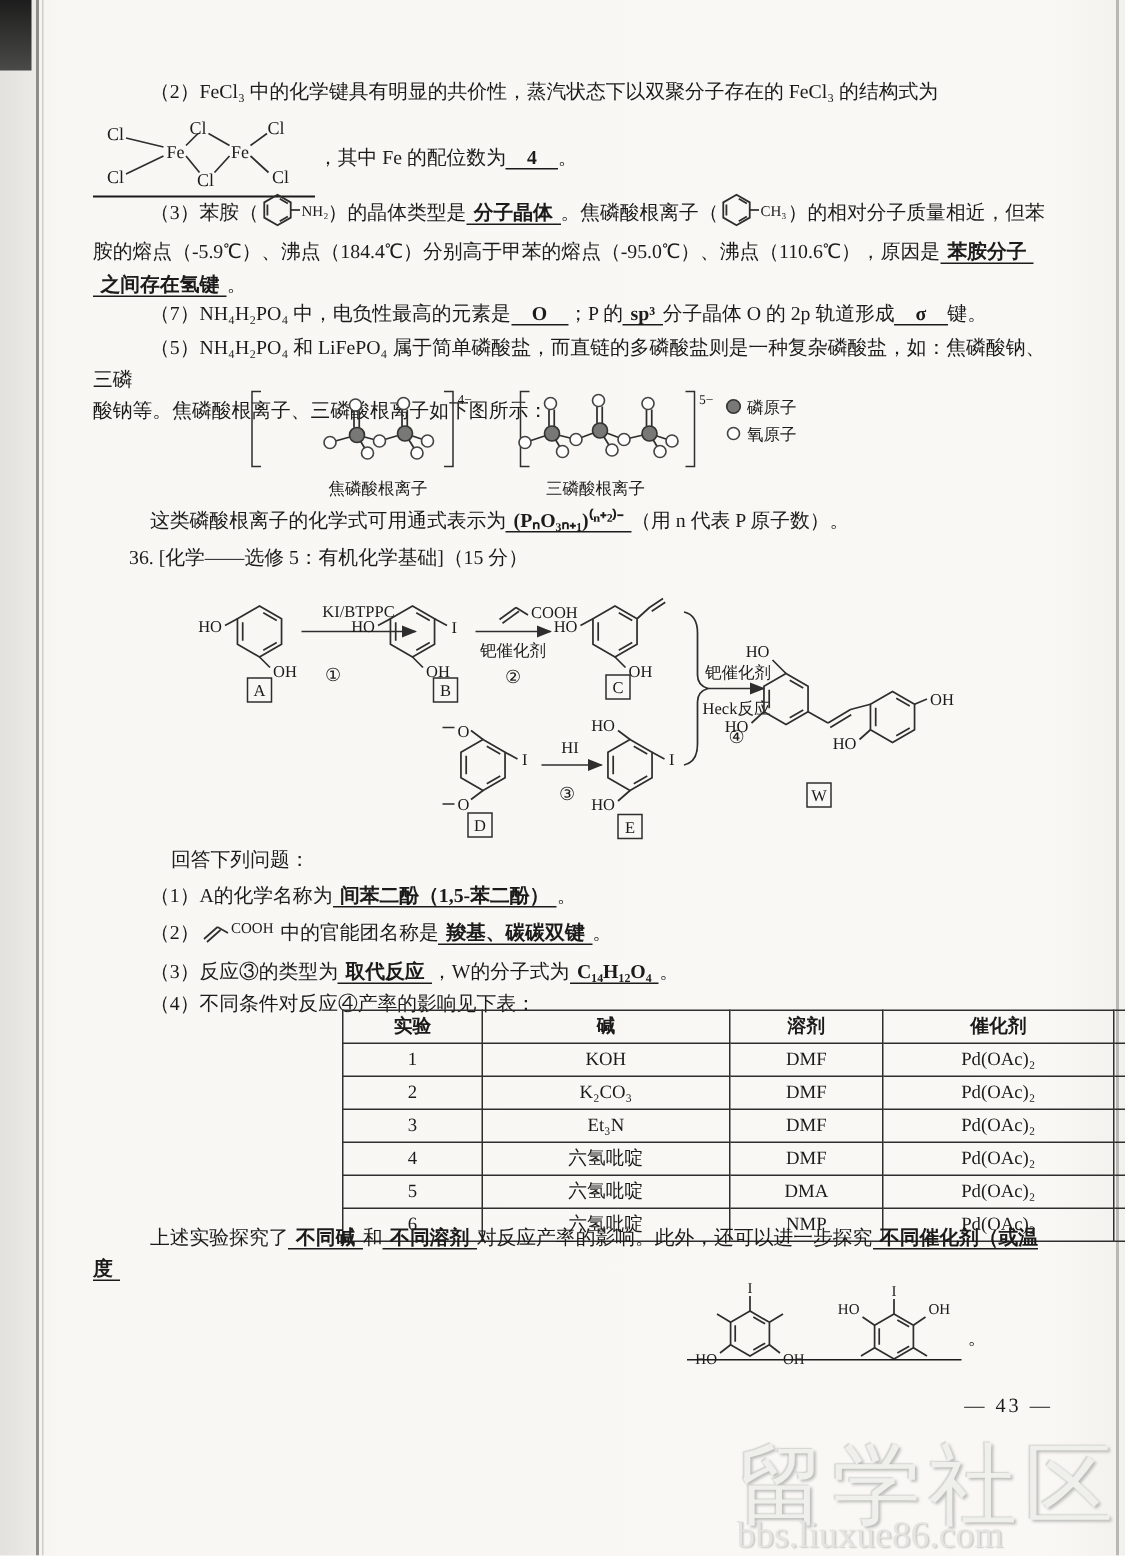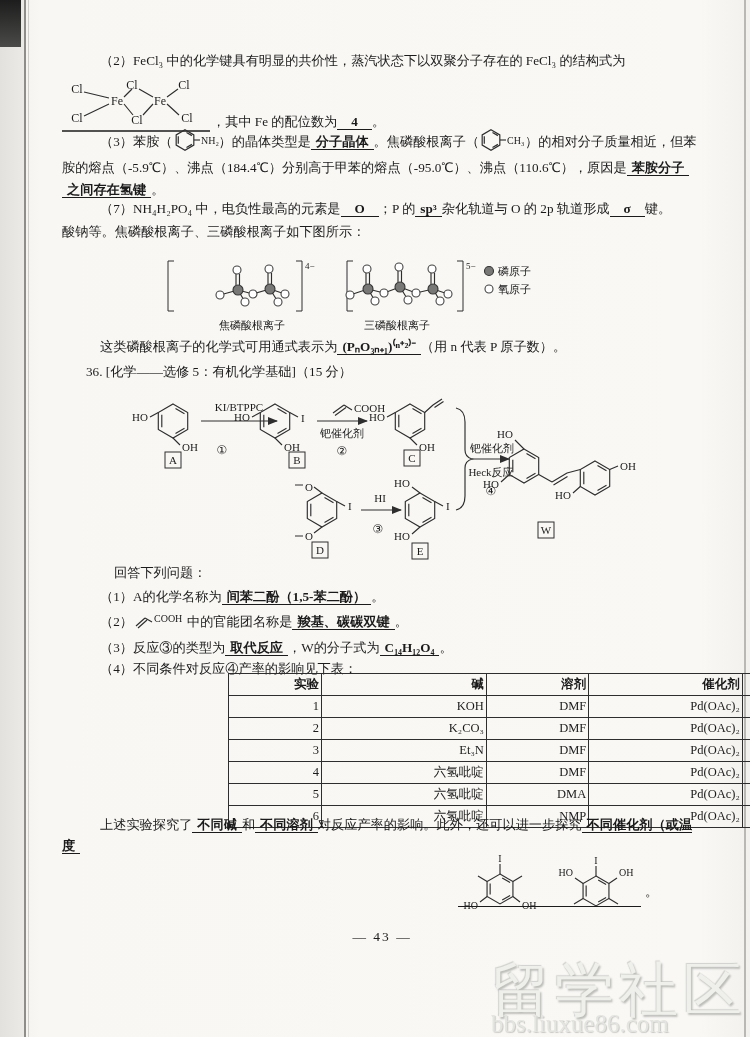--- a/index.html
+++ b/index.html
@@ -17,28 +17,28 @@
   .indent{text-indent:38px;}
   .ans{font-weight:bold;border-bottom:1.4px solid #1b1b1b;padding:0 5px;}
   .ans.wide{padding:0 14px;}
   p{margin:0;}
   svg{overflow:visible;}
   svg text{font-family:"Liberation Serif",serif;fill:#1b1b1b;}
   .bond{stroke:#2e2e2e;stroke-width:1.15;fill:none;}
   .boxr{stroke:#2e2e2e;stroke-width:1;fill:none;}
   .t10{font-size:10px;} .t11{font-size:11px;} .t12{font-size:12px;} .t9{font-size:9px;}
   .cjk{font-size:11px;}
-  .fe-row{display:flex;align-items:flex-end;}
+  .fe-row{display:flex;align-items:center;}
   .fe-row .tail{margin-bottom:1px;}
   .miniring{vertical-align:-7px;}
   table.res{border-collapse:collapse;font-size:12.5px;}
-  table.res th,table.res td{border:1px solid #2e2e2e;text-align:right;height:19px;padding:0 2px;font-weight:normal;}
+  table.res th,table.res td{border:1px solid #2e2e2e;text-align:center;height:19px;padding:0 2px;font-weight:normal;}
   table.res th{font-weight:bold;}
   .col-exp{width:44px;}.col-base{width:82px;}.col-solv{width:49px;}.col-cat{width:76px;}.col-yield{width:61px;}
-  .pagenum{position:absolute;left:5px;top:926px;width:640px;text-align:center;font-size:13.5px;letter-spacing:2px;}
+  .pagenum{position:absolute;left:5px;top:926px;width:640px;text-align:right;font-size:13.5px;letter-spacing:2px;}
   .watermark{position:absolute;right:3px;bottom:2px;text-align:left;opacity:.95;}
   .wm-title{font-size:59px;font-weight:normal;letter-spacing:5px;color:#efefec;
       text-shadow:1.5px 1.5px 2px #b9b9b6,-1px -1px 1px #cfcfcc;line-height:46px;}
   .wm-url{font-size:25px;color:#e3e3e0;text-shadow:1px 1px 1px #c5c5c2;line-height:22px;}
   .x-under{position:absolute;left:396px;top:53px;width:183px;border-bottom:1.4px solid #1b1b1b;}
   .x-period{position:absolute;left:583px;top:28px;}
 </style>
 </head>
 <body>
 
@@ -87,23 +87,24 @@
             <text class="t10" x="28" y="17">NH₂</text>
           </svg><span>）的晶体类型是</span><span class="ans">分子晶体</span><span>。焦磷酸根离子（</span><svg class="miniring" width="46" height="26">
             <use href="#ring" transform="translate(12,13) scale(0.6)" stroke="#2e2e2e" stroke-width="2"></use>
             <line class="bond" x1="21" y1="13" x2="27" y2="13"></line>
             <text class="t10" x="28" y="17">CH₃</text>
           </svg><span>）的相对分子质量相近，但苯</span></p>
       <p><span>胺的熔点（-5.9℃）、沸点（184.4℃）分别高于甲苯的熔点（-95.0℃）、沸点（110.6℃），原因是</span><span class="ans">苯胺分子</span></p>
       <p><span class="ans">之间存在氢键</span><span>。</span></p>
     </div>
 
-    <p class="blk indent" style="top:198px"><span>（7）NH₄H₂PO₄ 中，电负性最高的元素是</span><span class="ans wide">O</span><span>；P 的</span><span class="ans">sp³</span><span>杂化轨道与 O 的 2p 轨道形成</span><span class="ans wide">σ</span><span>键。</span></p>
+    <p class="blk indent" style="top:198px"><span>（7）NH₄H₂PO₄ 中，电负性最高的元素是</span><span class="ans wide">O</span><span>；P 的</span><span class="ans">sp³</span><span>分子晶体 O 的 2p 轨道形成</span><span class="ans wide">σ</span><span>键。</span></p>
 
     <div class="blk" style="top:221px">
+      <p class="indent">（5）NH₄H₂PO₄ 和 LiFePO₄ 属于简单磷酸盐，而直链的多磷酸盐则是一种复杂磷酸盐，如：焦磷酸钠、三磷</p>
       <p>酸钠等。焦磷酸根离子、三磷酸根离子如下图所示：</p>
     </div>
 
     <svg class="blk" style="top:257px;left:100px" width="420" height="85">
 
       <path class="boxr" d="M17,4 L11,4 L11,54 L17,54" stroke-width="1.3"></path>
       <path class="bond" d="M81,33 L63,38 M81,33 L88,45 M81,33 L96,37 M96,37 L113,32 M113,32 L121,45 M113,32 L128,37"></path>
       <path class="bond" d="M79,17 L79,28 M82.5,17 L82.5,28 M111,16 L111,27 M114.5,16 L114.5,27"></path>
       <circle cx="80" cy="13" r="4" fill="#fff" stroke="#444" stroke-width="1.1"></circle>
       <circle cx="112" cy="12" r="4" fill="#fff" stroke="#444" stroke-width="1.1"></circle>

